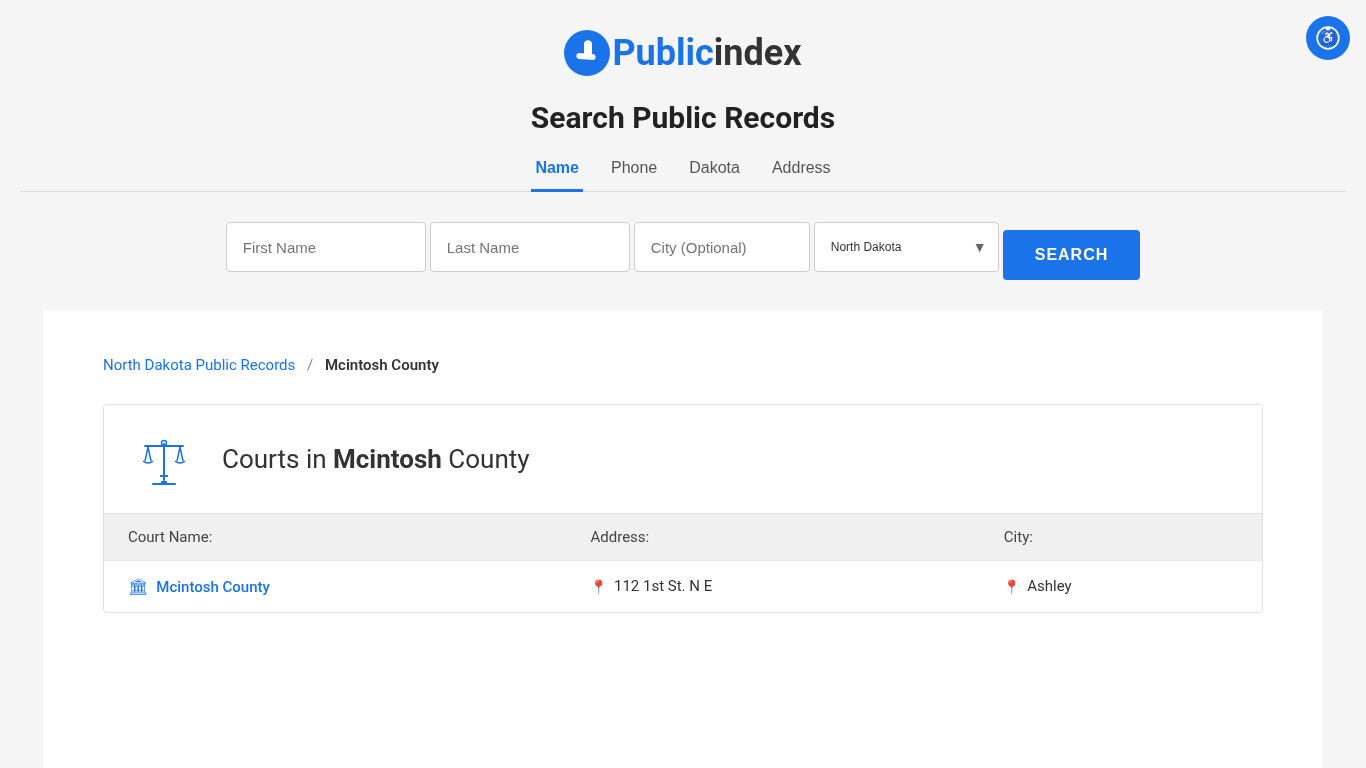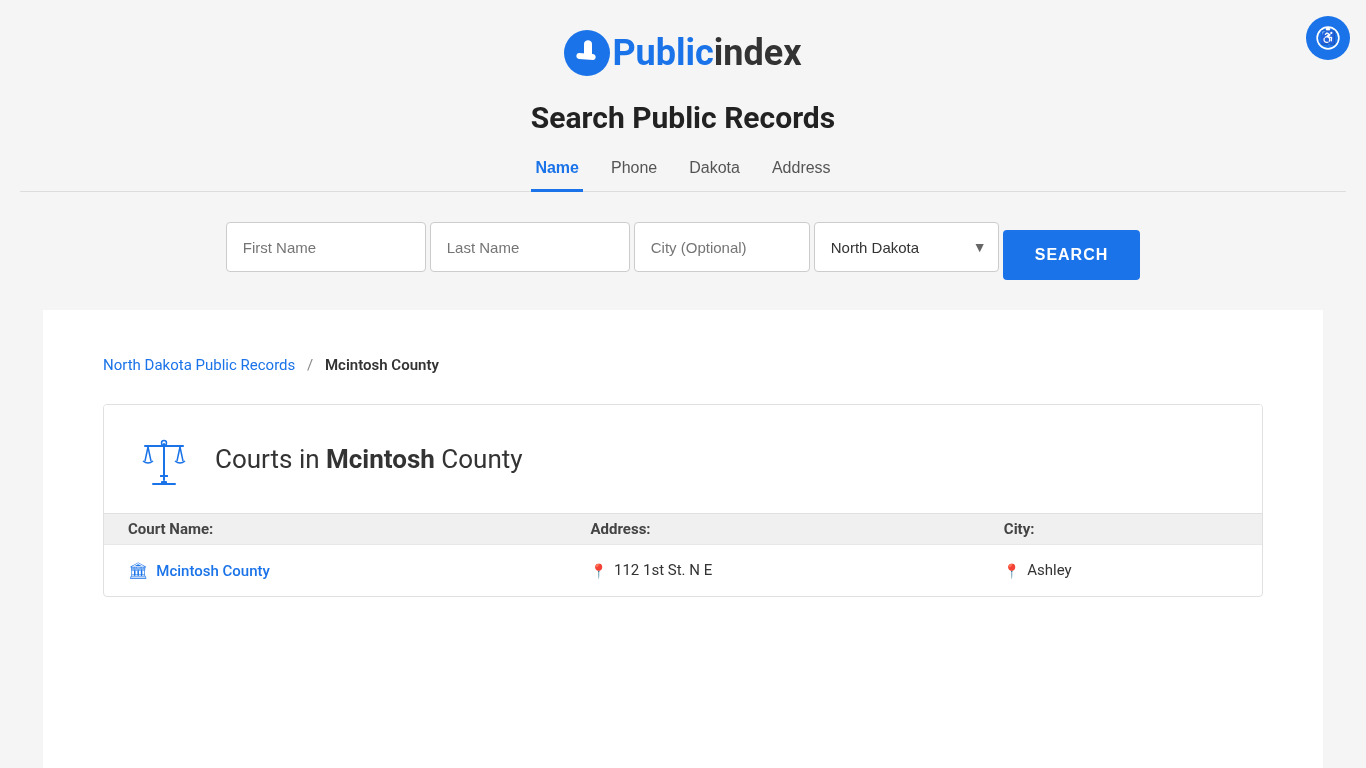--- a/index.html
+++ b/index.html
@@ -124,21 +124,21 @@
 
     .state-select-wrapper {
       position: relative;
       display: inline-block;
     }
     .state-select {
       height: 50px;
       padding: 0 56px 0 16px;
       border: 1px solid #ccc;
       border-radius: 4px;
-      font-size: 15px;
+      font-size: 12px;
       color: #333;
       background: white;
       appearance: none;
       -webkit-appearance: none;
       cursor: pointer;
       width: 185px;
       outline: none;
     }
     .select-arrow {
       position: absolute;
@@ -206,21 +206,21 @@
     .courts-section {
       background: white;
       border: 1px solid #e0e0e0;
       border-radius: 4px;
       overflow: hidden;
     }
 
     .courts-header {
       display: flex;
       align-items: center;
-      gap: 21px;
+      gap: 28px;
       padding: 24px 30px;
       background: white;
     }
 
     .courts-icon {
       width: 60px;
       height: 60px;
       flex-shrink: 0;
     }
 
@@ -235,24 +235,24 @@
 
     
     .courts-table {
       width: 100%;
       border-collapse: collapse;
     }
     .courts-table thead tr {
       background: #f0f0f0;
     }
     .courts-table thead th {
-      padding: 6px 24px;
+      padding: 14px 24px;
       text-align: left;
       font-size: 15px;
-      font-weight: 700;
+      font-weight: 400;
       color: #444;
       border-top: 1px solid #e0e0e0;
     }
     .courts-table tbody tr {
       border-top: 1px solid #e8e8e8;
     }
     .courts-table tbody td {
       padding: 16px 24px;
       font-size: 15px;
       color: #333;

